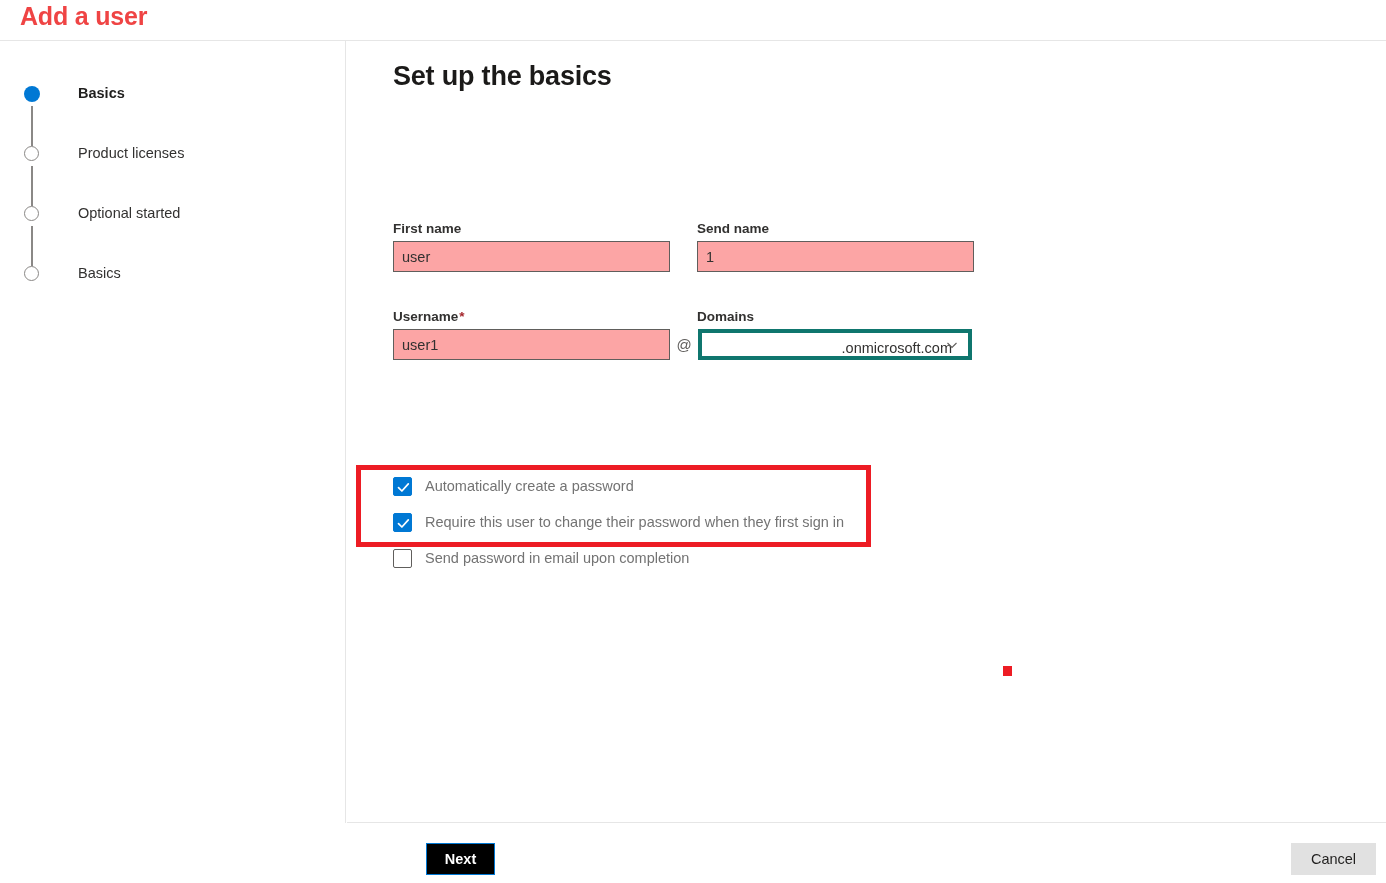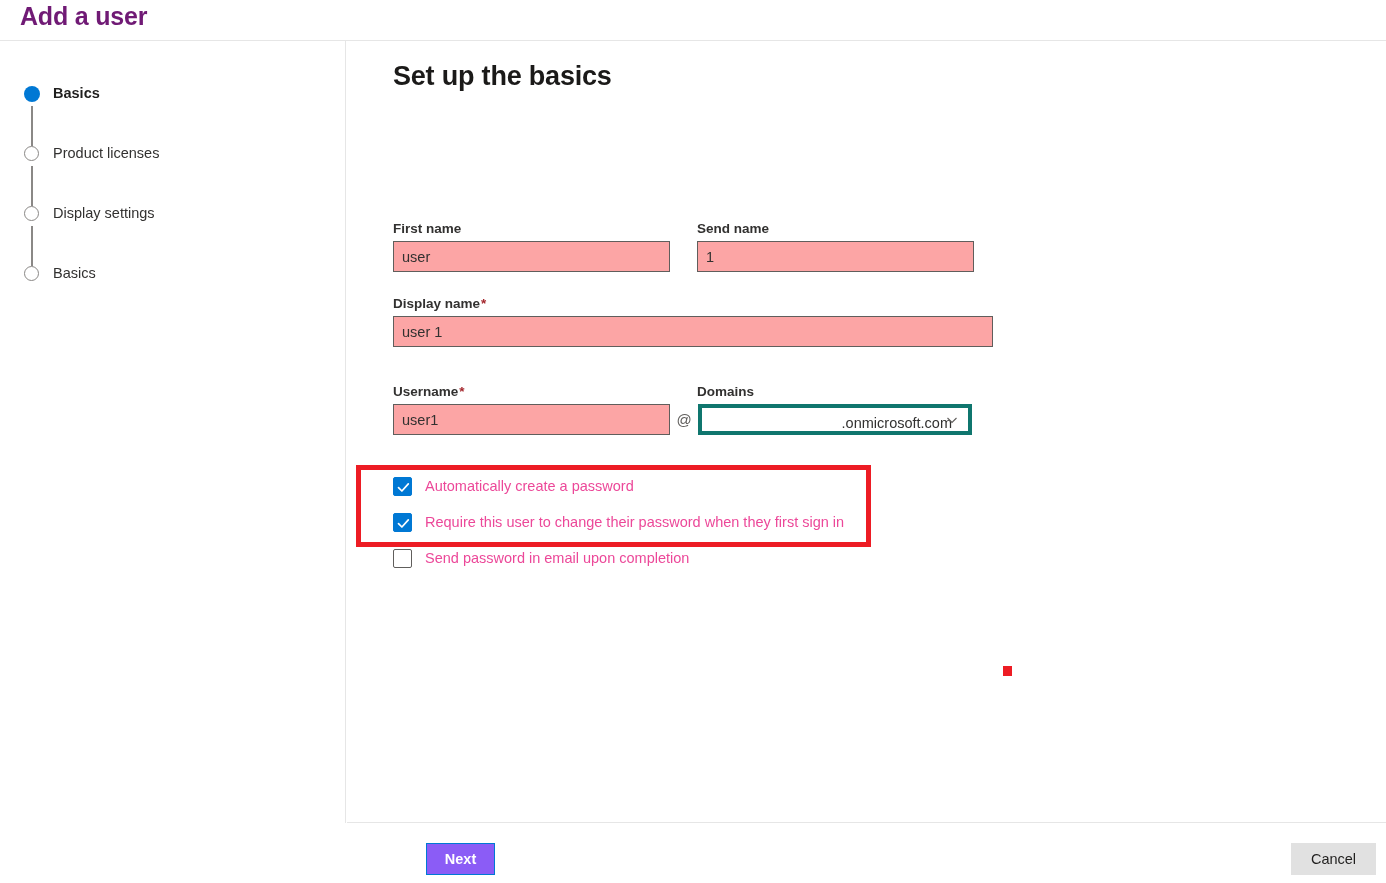--- a/index.html
+++ b/index.html
@@ -26,21 +26,21 @@
     width: 1386px; height: 41px;
     background: #ffffff;
     border-bottom: 1px solid #e6e6e6;
   }
   .header-title {
     position: absolute;
     left: 20px; top: 2px;
     font-size: 25px;
     font-weight: bold;
     letter-spacing: -0.2px;
-    color: #701a75;
+    color: #ef4444;
     white-space: nowrap;
   }
 
   
   .sidebar {
     position: absolute;
     left: 0; top: 41px;
     width: 346px; height: 782px;
     background: #ffffff;
     border-right: 1px solid #e6e6e6;
@@ -48,20 +48,21 @@
   .steps {
     position: absolute;
     left: 24px; top: 42px;
     width: 280px;
   }
   .step {
     position: relative;
     height: 60px;
     display: flex;
     align-items: flex-start;
+    gap: 25px;
   }
   .step:last-child { height: 24px; }
   .step-marker {
     position: relative;
     width: 18px;
     height: 18px;
     flex: 0 0 18px;
     margin-top: 3px;
   }
   .dot-filled {
@@ -219,21 +220,21 @@
     border: 1px solid #0078d4;
   }
   .cb.unchecked {
     background: #ffffff;
     border: 1px solid #605e5c;
   }
   .cb svg { position: absolute; left: 2px; top: 2px; }
   .check-label {
     margin-left: 13px;
     font-size: 14.5px;
-    color: #ec4899;
+    color: #737373;
     white-space: nowrap;
   }
 
   
   .annotation-box {
     position: absolute;
     left: 356px; top: 465px;
     width: 515px; height: 82px;
     border: 5px solid #ed1c24;
     background: transparent;
@@ -252,21 +253,21 @@
   .footer {
     position: absolute;
     left: 0; top: 824px;
     width: 1386px; height: 59px;
     background: #ffffff;
   }
   .btn-next {
     position: absolute;
     left: 426px; top: 19px;
     width: 69px; height: 32px;
-    background: #8b5cf6;
+    background: #000000;
     border: 1px solid #0078d4;
     color: #ffffff;
     font-family: "Liberation Sans", sans-serif;
     font-size: 14.5px;
     font-weight: bold;
     cursor: pointer;
     border-radius: 0;
     padding: 0;
   }
   .btn-cancel {
@@ -309,21 +310,21 @@
           <div class="step-line"></div>
         </div>
         <div class="step-label">Product licenses</div>
       </div>
 
       <div class="step">
         <div class="step-marker">
           <div class="dot-empty"></div>
           <div class="step-line"></div>
         </div>
-        <div class="step-label">Display settings</div>
+        <div class="step-label">Optional started</div>
       </div>
 
       <div class="step">
         <div class="step-marker">
           <div class="dot-empty"></div>
         </div>
         <div class="step-label">Basics</div>
       </div>
 
     </div>
@@ -339,26 +340,20 @@
         <div class="col-half">
           <label class="field-label">First name</label>
           <input class="text-input" type="text" value="user" style="">
         </div>
         <div class="col-half">
           <label class="field-label">Send name</label>
           <input class="text-input" type="text" value="1" style="">
         </div>
       </div>
 
-      <div style="margin-top:24px;">
-        <label class="field-label">
-          <span>Display name</span><span class="req">*</span>
-        </label>
-        <input class="text-input" type="text" value="user 1" style="">
-      </div>
 
       <div style="margin-top:37px;">
         <div class="row2">
           <div class="col-half">
             <label class="field-label">
               <span>Username</span><span class="req">*</span>
             </label>
           </div>
           <div class="col-half">
             <label class="field-label">Domains</label>

